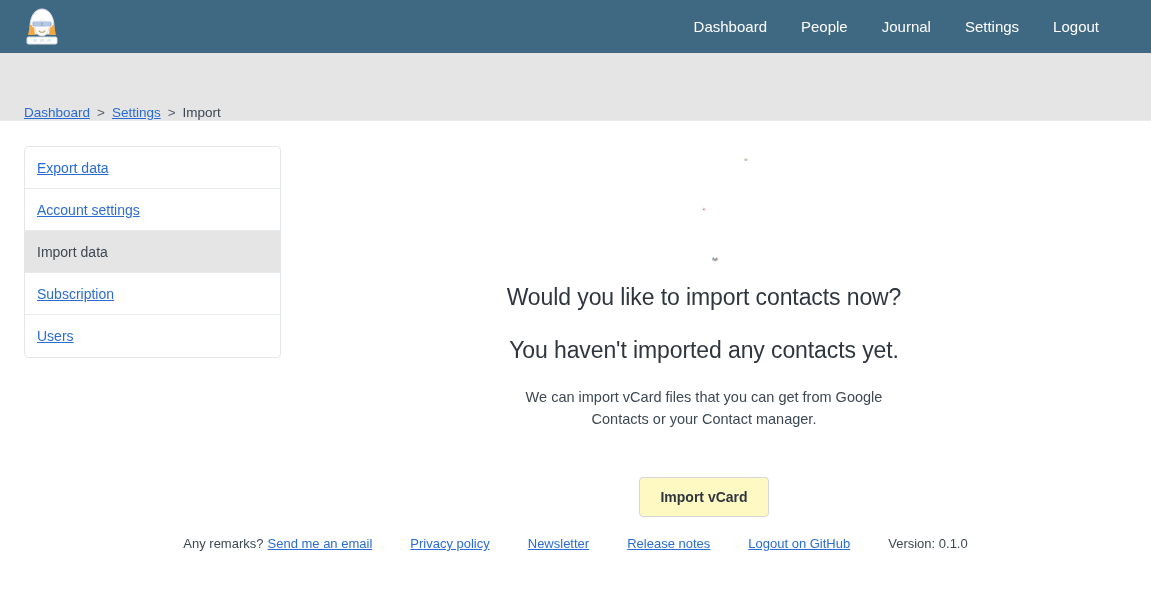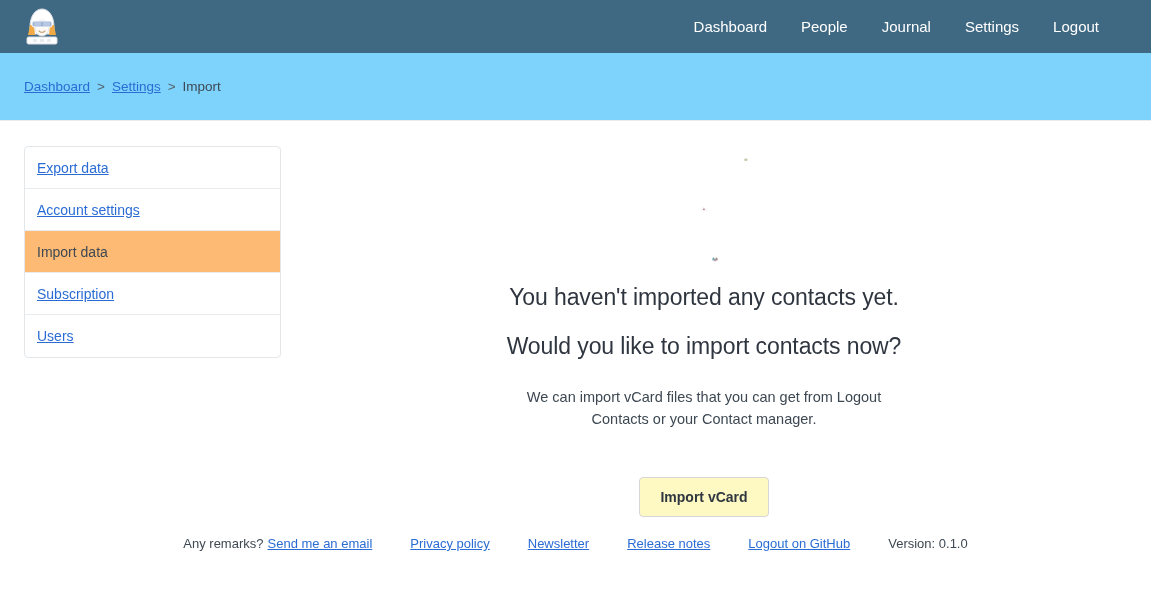--- a/index.html
+++ b/index.html
@@ -35,24 +35,24 @@
     color: #ffffff;
     font-size: 15px;
     text-decoration: none;
     white-space: nowrap;
     cursor: pointer;
   }
 
   
   .breadcrumb-band {
     height: 68px;
-    background: #7dd3fc;
+    background: #e5e5e5;
     border-bottom: 1px solid #ececec;
     display: flex;
-    align-items: center;
+    align-items: flex-end;
     padding: 0 24px;
   }
   .breadcrumb {
     font-size: 13.5px;
     color: #3d4852;
   }
   .breadcrumb a {
     color: #2b6cd4;
     text-decoration: underline;
     cursor: pointer;
@@ -88,21 +88,21 @@
     font-size: 14px;
   }
   .side-item:last-child { border-bottom: none; }
   .side-item a {
     color: #2b6cd4;
     text-decoration: underline;
     cursor: pointer;
     font-size: 14px;
   }
   .side-item.active {
-    background: #fdba74;
+    background: #e5e5e5;
     color: #3d4852;
   }
 
   
   .main {
     flex: 1 1 auto;
     display: flex;
     flex-direction: column;
     align-items: center;
     padding-top: 12px;
@@ -275,23 +275,23 @@
 
         <path d="M40 82 L40 52 C40 41, 49 34, 59 34 C69 34, 78 41, 78 52 L78 82 Z" fill="#f2a4bd" stroke="#3e6374" stroke-width="2.6" stroke-linejoin="round"></path>
         <rect x="44" y="49" width="14" height="10" rx="3" fill="#9fd9d4" stroke="#3e6374" stroke-width="2.2"></rect>
         <rect x="60" y="49" width="14" height="10" rx="3" fill="#9fd9d4" stroke="#3e6374" stroke-width="2.2"></rect>
         <line x1="58" y1="52" x2="60" y2="52" stroke="#3e6374" stroke-width="2.2"></line>
         <path d="M58 68 q6 7 11 0" fill="none" stroke="#3e6374" stroke-width="2.2" stroke-linecap="round"></path>
         <line x1="36" y1="82" x2="82" y2="82" stroke="#3e6374" stroke-width="2.6" stroke-linecap="round"></line>
       </svg>
     </div>
 
+    <h2 class="headline second">Would you like to import contacts now?</h2>
     <h2 class="headline">You haven't imported any contacts yet.</h2>
-    <h2 class="headline second">Would you like to import contacts now?</h2>
-    <p class="lead">We can import vCard files that you can get from Logout Contacts or your Contact manager.</p>
+    <p class="lead">We can import vCard files that you can get from Google Contacts or your Contact manager.</p>
 
     <button class="btn-import">Import vCard</button>
   </div>
 </div>
 
 <div class="footer">
   <span class="seg">
     <span class="remark-label">Any remarks?</span><a>Send me an email</a>
   </span>
   <span class="seg"><a>Privacy policy</a></span>

